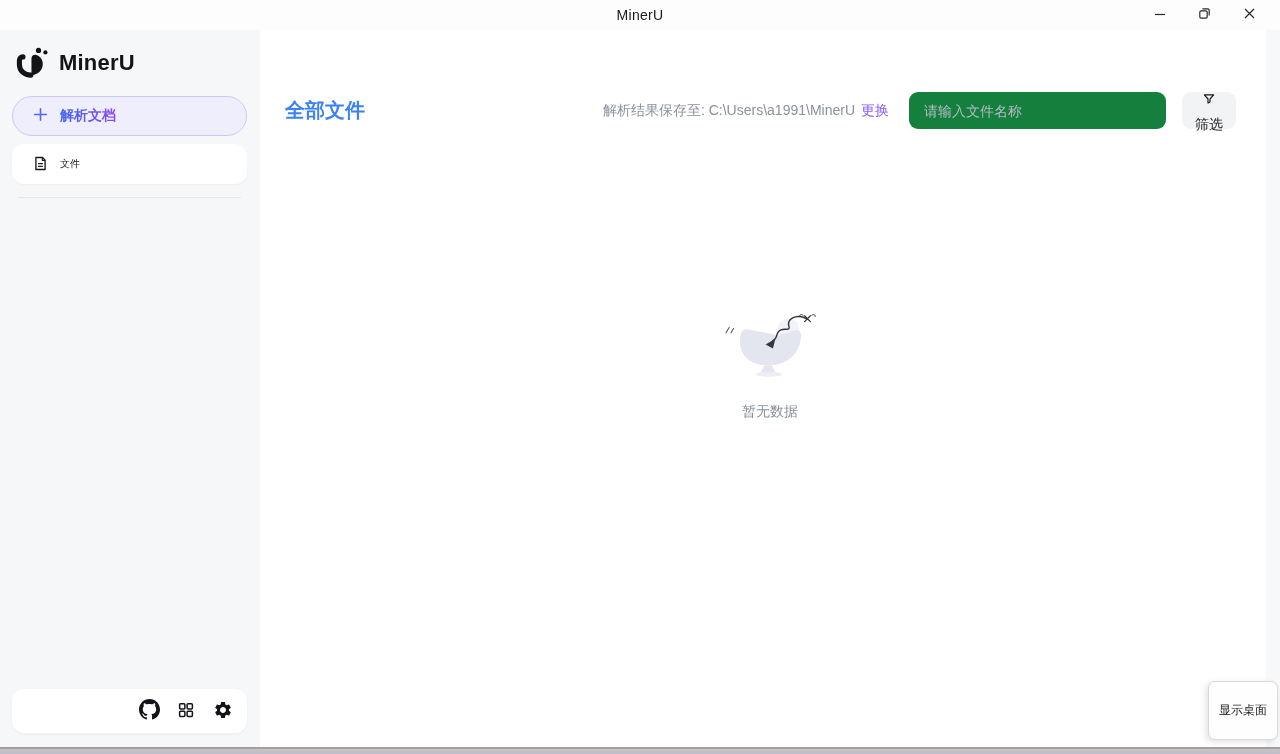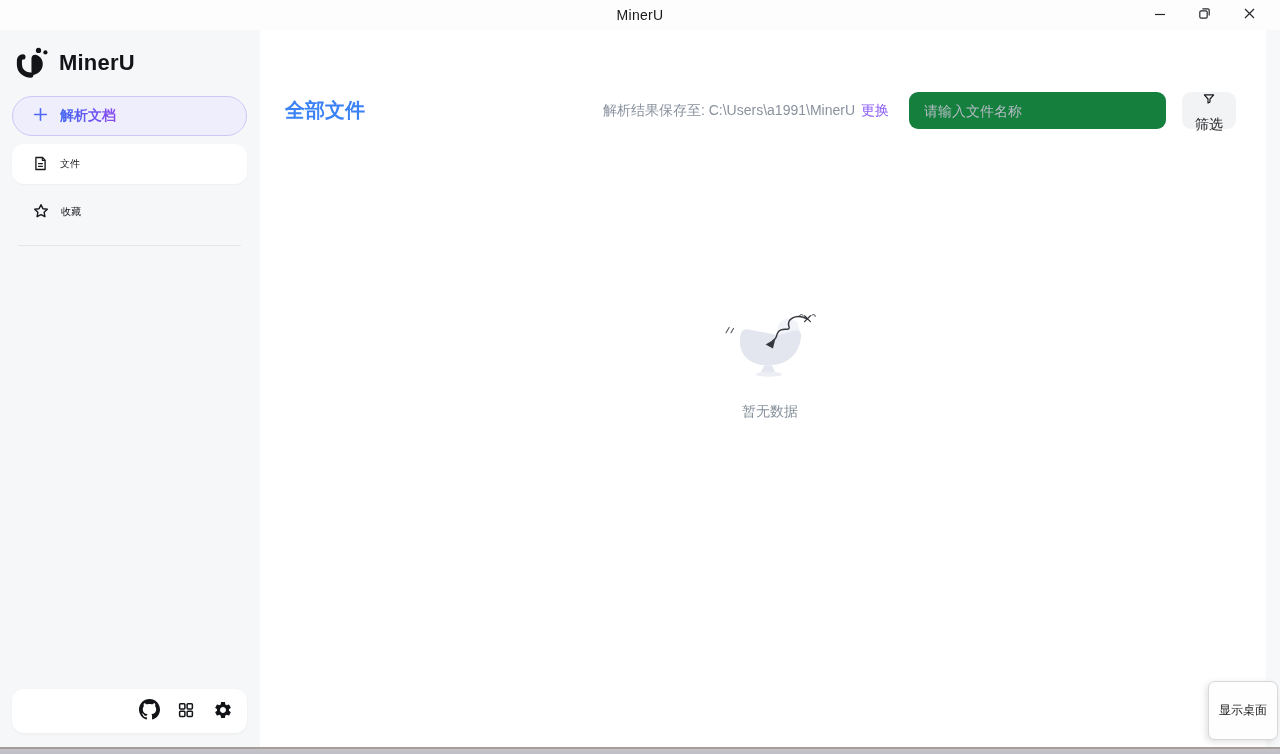--- a/index.html
+++ b/index.html
@@ -284,28 +284,20 @@
       <span>
         <svg width="17" height="17" viewBox="0 0 24 24" fill="none" stroke="#17191c" stroke-width="1.9" stroke-linejoin="round">
           <path d="M5.5 3.5h9.4l3.6 3.8v13.2H5.5z"></path>
           <path d="M14.6 3.8v4h3.8" stroke-width="1.6"></path>
           <path d="M9.3 12.2h5.4M9.3 16h5.4" stroke-linecap="round" stroke-width="1.7"></path>
         </svg>
       </span>
       <span>文件</span>
     </div>
 
-    <div class="nav-item">
-      <span>
-        <svg width="18" height="18" viewBox="0 0 24 24" fill="none" stroke="#17191c" stroke-width="1.9" stroke-linejoin="round">
-          <path d="M12 3.6l2.6 5.3 5.8.8-4.2 4.1 1 5.8L12 16.9l-5.2 2.7 1-5.8-4.2-4.1 5.8-.8z"></path>
-        </svg>
-      </span>
-      <span>收藏</span>
-    </div>
 
     <div class="sidebar-divider"></div>
     <div class="sidebar-spacer"></div>
 
     <div class="bottom-card">
       <button class="icon-btn">
         <span>
           <svg width="21" height="21" viewBox="0 0 24 24">
             <path fill="#131417" d="M12 0C5.37 0 0 5.37 0 12c0 5.3 3.438 9.8 8.205 11.387.6.113.82-.258.82-.577 0-.285-.01-1.04-.015-2.04-3.338.724-4.042-1.61-4.042-1.61-.546-1.385-1.333-1.754-1.333-1.754-1.09-.745.082-.73.082-.73 1.205.085 1.838 1.236 1.838 1.236 1.07 1.835 2.809 1.305 3.495.998.108-.776.417-1.305.76-1.605-2.665-.3-5.466-1.332-5.466-5.93 0-1.31.465-2.38 1.235-3.22-.135-.303-.54-1.523.105-3.176 0 0 1.005-.322 3.3 1.23.96-.267 1.98-.399 3-.405 1.02.006 2.04.138 3 .405 2.28-1.552 3.285-1.23 3.285-1.23.645 1.653.24 2.873.12 3.176.765.84 1.23 1.91 1.23 3.22 0 4.61-2.805 5.625-5.475 5.92.42.36.81 1.096.81 2.22 0 1.606-.015 2.896-.015 3.286 0 .315.21.69.825.57C20.565 21.795 24 17.295 24 12c0-6.63-5.37-12-12-12z"></path>
           </svg>

